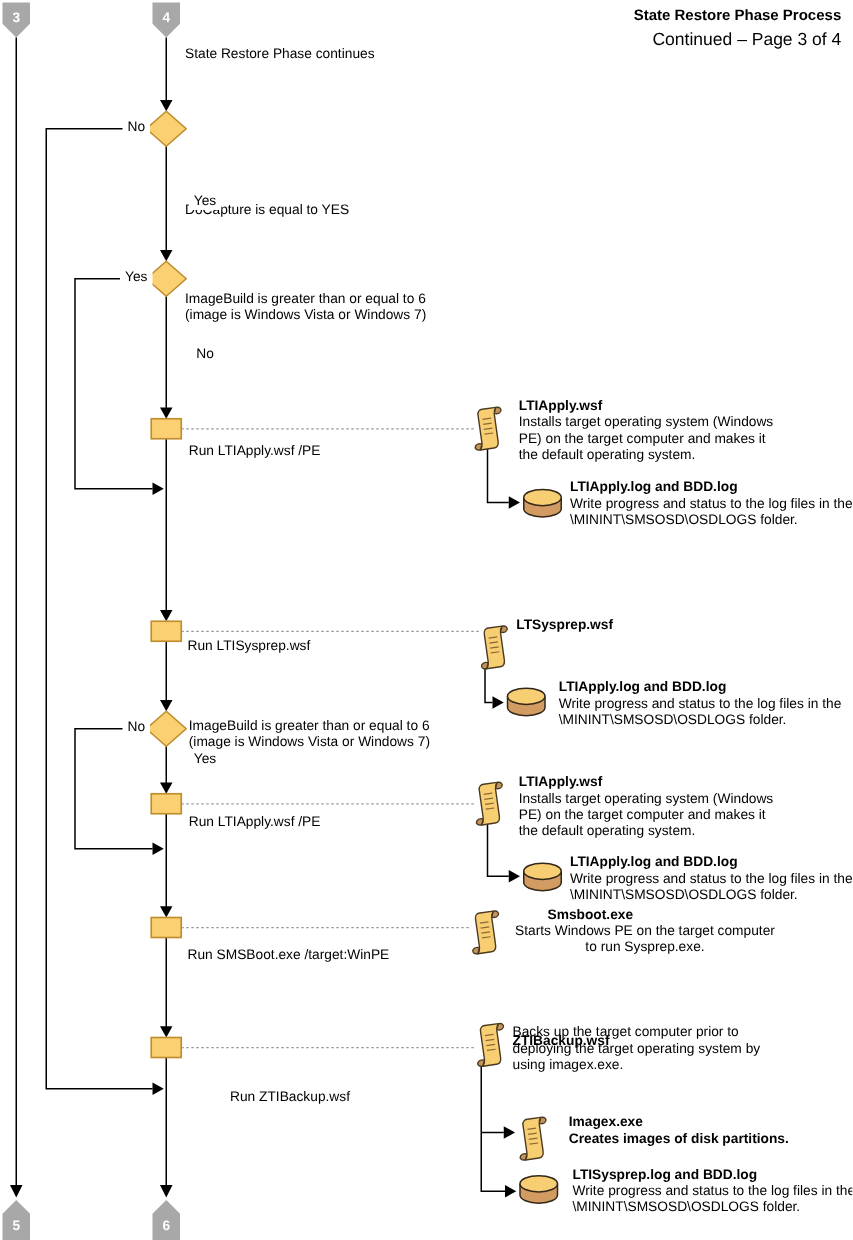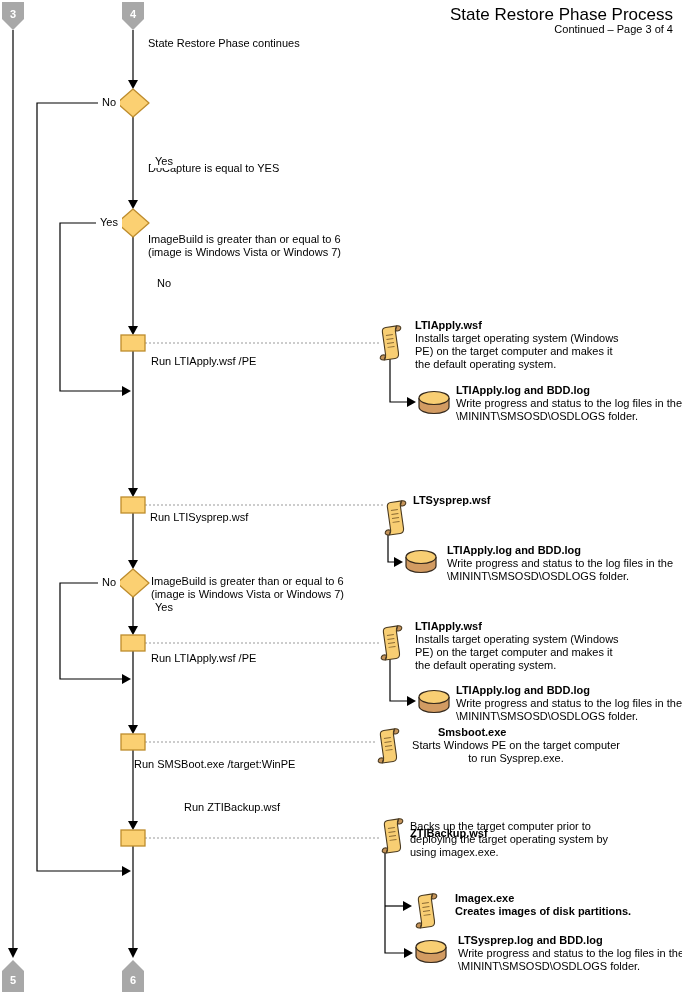--- a/index.html
+++ b/index.html
@@ -3,22 +3,22 @@
 <meta charset="utf-8">
 <style>
   html,body{margin:0;padding:0;background:#fff;}
   #canvas{position:relative;width:682px;height:992px;background:#ffffff;overflow:hidden;
           font-family:"Liberation Sans","DejaVu Sans",sans-serif;color:#000;}
   #flow-svg{position:absolute;left:0;top:0;}
   .t{position:absolute;font-size:11px;line-height:1.18;white-space:nowrap;}
   .wrap{white-space:normal;}
   .b{font-weight:bold;}
   .bg{background:#ffffff;padding:0 4px;margin-left:32px;}
-  .hdr-title{position:absolute;top:5px;right:9px;font-size:17px;font-weight:normal;}
-  .hdr-sub{position:absolute;top:23px;right:9px;font-size:11px;}
+  .hdr-title{position:absolute;top:5px;right:9px;font-size:12px;font-weight:bold;}
+  .hdr-sub{position:absolute;top:23px;right:9px;font-size:14px;}
   .conn-num{font-size:11px;font-weight:bold;fill:#ffffff;text-anchor:middle;}
 </style>
 </head>
 <body>
 
 <div id="canvas">
 
   <svg id="flow-svg" width="682" height="992" viewBox="0 0 682 992">
     <defs>
       <g id="scroll">
@@ -140,22 +140,22 @@
   <div class="t bg" style="left:121px;top:277px;">No</div>
 
   <div class="t" style="left:151px;top:355px;">Run LTIApply.wsf /PE</div>
   <div class="t" style="left:150px;top:511px;">Run LTISysprep.wsf</div>
 
   <div class="t bg" style="left:66px;top:576px;">No</div>
   <div class="t wrap" style="left:151px;top:575px;width:212px;">ImageBuild is greater than or equal to 6 (image is Windows Vista or Windows 7)</div>
   <div class="t bg" style="left:119px;top:601px;">Yes</div>
 
   <div class="t" style="left:151px;top:652px;">Run LTIApply.wsf /PE</div>
-  <div class="t" style="left:134px;top:758px;">Run SMSBoot.exe /target:WinPE</div>
-  <div class="t" style="left:148px;top:801px;padding-left:36px;">Run ZTIBackup.wsf</div>
+  <div class="t" style="left:150px;top:758px;">Run SMSBoot.exe /target:WinPE</div>
+  <div class="t" style="left:148px;top:872px;padding-left:36px;">Run ZTIBackup.wsf</div>
 
   <div class="t b" style="left:415px;top:319px;">LTIApply.wsf</div>
   <div class="t wrap" style="left:415px;top:332px;width:212px;">Installs target operating system (Windows PE) on the target computer and makes it the default operating system.</div>
 
   <div class="t b" style="left:456px;top:384px;">LTIApply.log and BDD.log</div>
   <div class="t wrap" style="left:456px;top:397px;width:252px;">Write progress and status to the log files in the \MININT\SMSOSD\OSDLOGS folder.</div>
 
   <div class="t b" style="left:413px;top:494px;">LTSysprep.wsf</div>
 
   <div class="t b" style="left:447px;top:544px;">LTIApply.log and BDD.log</div>
@@ -169,16 +169,16 @@
 
   <div class="t b" style="left:410px;top:726px;margin-left:28px;">Smsboot.exe</div>
   <div class="t wrap" style="left:410px;top:739px;width:212px;text-align:center;">Starts Windows PE on the target computer to run Sysprep.exe.</div>
 
   <div class="t b" style="left:410px;top:807px;margin-top:20px;">ZTIBackup.wsf</div>
   <div class="t wrap" style="left:410px;top:820px;width:212px;">Backs up the target computer prior to deploying the target operating system by using imagex.exe.</div>
 
   <div class="t b" style="left:455px;top:892px;">Imagex.exe</div>
   <div class="t wrap" style="left:455px;top:905px;width:212px;font-weight:bold;">Creates images of disk partitions.</div>
 
-  <div class="t b" style="left:458px;top:934px;">LTSysprep.log and BDD.log</div>
+  <div class="t b" style="left:458px;top:934px;">LTISysprep.log and BDD.log</div>
   <div class="t wrap" style="left:458px;top:947px;width:252px;">Write progress and status to the log files in the \MININT\SMSOSD\OSDLOGS folder.</div>
 
 </div>
 
 </body></html>

